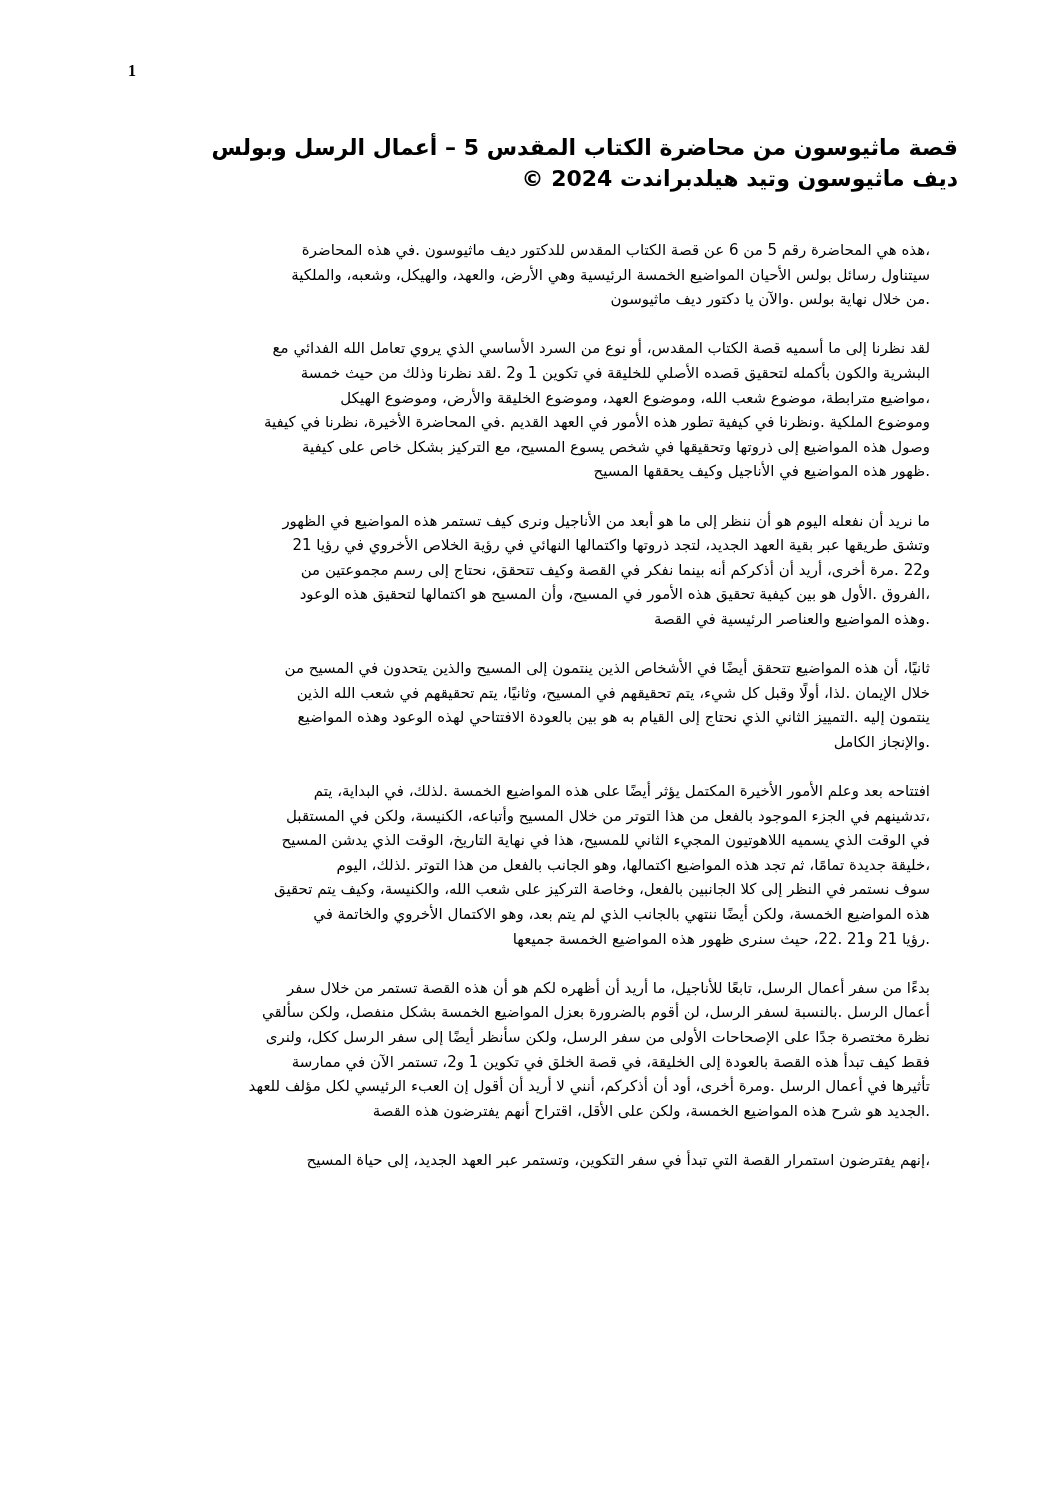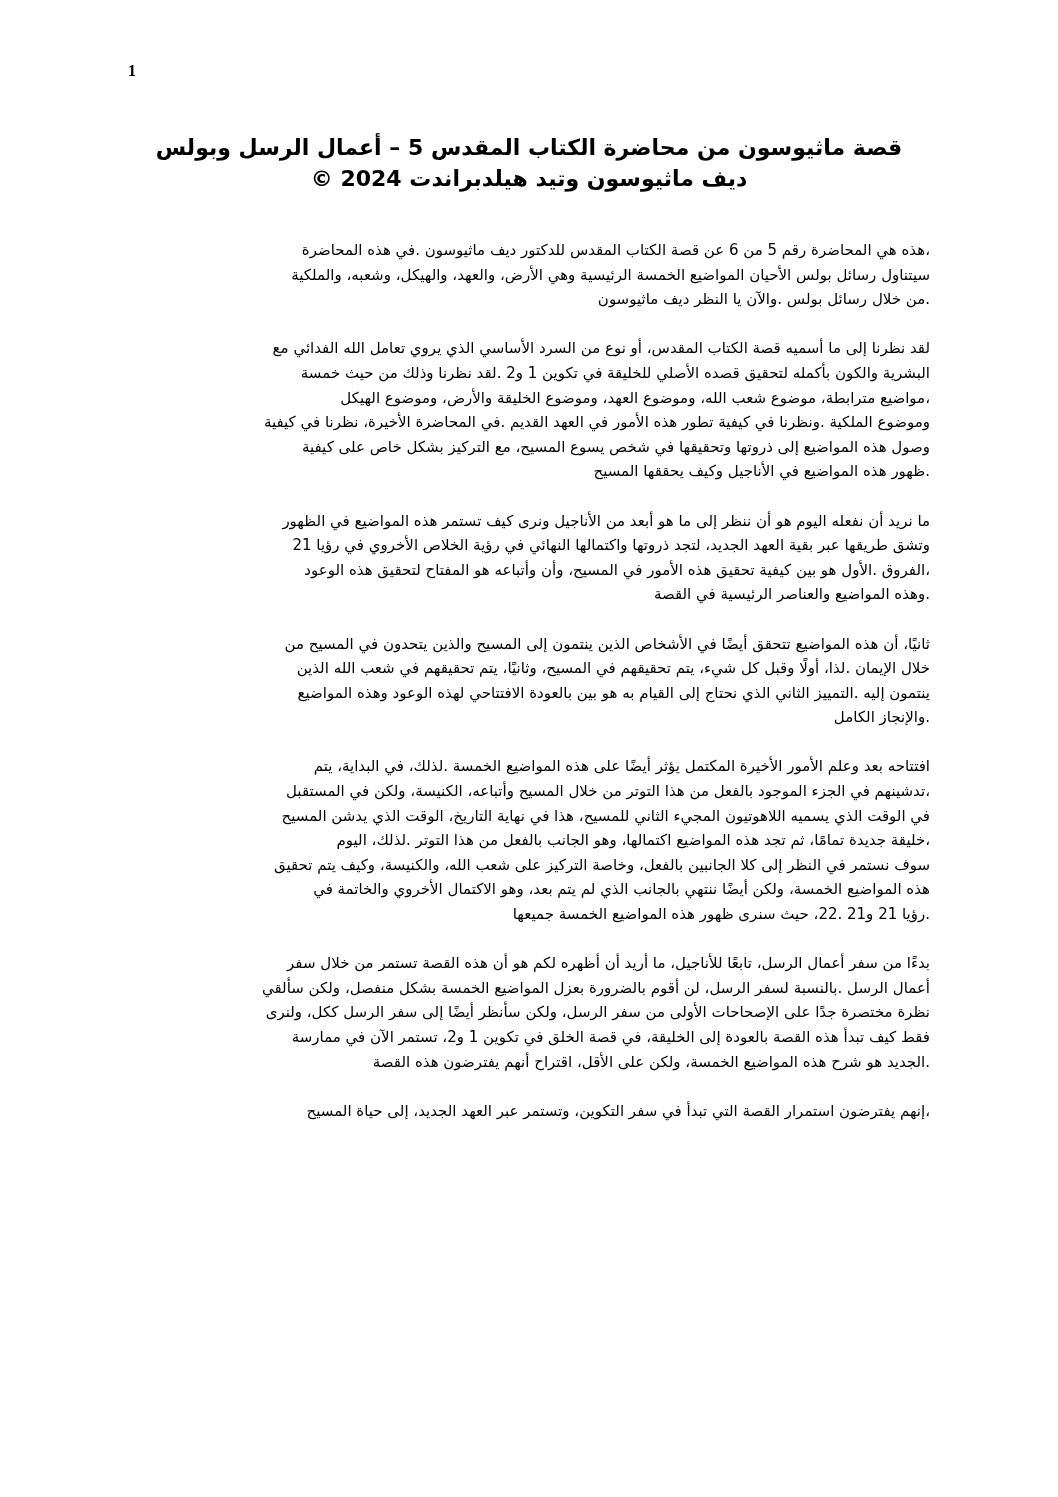--- a/index.html
+++ b/index.html
@@ -3,21 +3,21 @@
   <meta charset="utf-8">
   <style>
     html, body { margin: 0; padding: 0; background: #ffffff; }
     body { width: 1058px; height: 1497px; position: relative; overflow: hidden; color: #000; }
     .page-number {
       position: absolute; left: 128px; top: 62px;
       font-family: "Liberation Serif", serif; font-weight: bold; font-size: 16px;
     }
     .title-block {
       position: absolute; left: 100px; right: 100px; top: 132px;
-      direction: rtl; text-align: center;
+      direction: rtl; 
       font-family: "DejaVu Sans", sans-serif; font-weight: bold; font-size: 22px; line-height: 31px;
     }
     .title-line { display: block; }
     .body-text {
       position: absolute; left: 150px; width: 780px; top: 238px;
       direction: rtl; text-align: right;
       font-family: "DejaVu Sans", sans-serif; font-size: 15px; line-height: 24.6px;
     }
     .para { margin: 0 0 24.6px 0; }
     .line { display: block; white-space: nowrap; }
@@ -30,34 +30,35 @@
 
   <div class="title-block">
     <span class="title-line">قصة ماثيوسون من محاضرة الكتاب المقدس 5 – أعمال الرسل وبولس</span>
     <span class="title-line">ديف ماثيوسون وتيد هيلدبراندت 2024 ©</span>
   </div>
 
   <div class="body-text">
     <p class="para">
       <span class="line">،هذه هي المحاضرة رقم 5 من 6 عن قصة الكتاب المقدس للدكتور ديف ماثيوسون .في هذه المحاضرة</span>
       <span class="line">سيتناول رسائل بولس الأحيان المواضيع الخمسة الرئيسية وهي الأرض، والعهد، والهيكل، وشعبه، والملكية</span>
-      <span class="line">.من خلال رسائل بولس .والآن يا النظر ديف ماثيوسون</span>
+      <span class="line">.من خلال نهاية بولس .والآن يا دكتور ديف ماثيوسون</span>
     </p>
     <p class="para">
       <span class="line">لقد نظرنا إلى ما أسميه قصة الكتاب المقدس، أو نوع من السرد الأساسي الذي يروي تعامل الله الفدائي مع</span>
       <span class="line">البشرية والكون بأكمله لتحقيق قصده الأصلي للخليقة في تكوين 1 و2 .لقد نظرنا وذلك من حيث خمسة</span>
       <span class="line">،مواضيع مترابطة، موضوع شعب الله، وموضوع العهد، وموضوع الخليقة والأرض، وموضوع الهيكل</span>
       <span class="line">وموضوع الملكية .ونظرنا في كيفية تطور هذه الأمور في العهد القديم .في المحاضرة الأخيرة، نظرنا في كيفية</span>
       <span class="line">وصول هذه المواضيع إلى ذروتها وتحقيقها في شخص يسوع المسيح، مع التركيز بشكل خاص على كيفية</span>
       <span class="line">.ظهور هذه المواضيع في الأناجيل وكيف يحققها المسيح</span>
     </p>
     <p class="para">
       <span class="line">ما نريد أن نفعله اليوم هو أن ننظر إلى ما هو أبعد من الأناجيل ونرى كيف تستمر هذه المواضيع في الظهور</span>
       <span class="line">وتشق طريقها عبر بقية العهد الجديد، لتجد ذروتها واكتمالها النهائي في رؤية الخلاص الأخروي في رؤيا 21</span>
-      <span class="line">،الفروق .الأول هو بين كيفية تحقيق هذه الأمور في المسيح، وأن وأتباعه هو المفتاح لتحقيق هذه الوعود</span>
+      <span class="line">و22 .مرة أخرى، أريد أن أذكركم أنه بينما نفكر في القصة وكيف تتحقق، نحتاج إلى رسم مجموعتين من</span>
+      <span class="line">،الفروق .الأول هو بين كيفية تحقيق هذه الأمور في المسيح، وأن المسيح هو اكتمالها لتحقيق هذه الوعود</span>
       <span class="line">.وهذه المواضيع والعناصر الرئيسية في القصة</span>
     </p>
     <p class="para">
       <span class="line">ثانيًا، أن هذه المواضيع تتحقق أيضًا في الأشخاص الذين ينتمون إلى المسيح والذين يتحدون في المسيح من</span>
       <span class="line">خلال الإيمان .لذا، أولًا وقبل كل شيء، يتم تحقيقهم في المسيح، وثانيًا، يتم تحقيقهم في شعب الله الذين</span>
       <span class="line">ينتمون إليه .التمييز الثاني الذي نحتاج إلى القيام به هو بين بالعودة الافتتاحي لهذه الوعود وهذه المواضيع</span>
       <span class="line">.والإنجاز الكامل</span>
     </p>
     <p class="para">
       <span class="line">افتتاحه بعد وعلم الأمور الأخيرة المكتمل يؤثر أيضًا على هذه المواضيع الخمسة .لذلك، في البداية، يتم</span>
@@ -66,19 +67,20 @@
       <span class="line">،خليقة جديدة تمامًا، ثم تجد هذه المواضيع اكتمالها، وهو الجانب بالفعل من هذا التوتر .لذلك، اليوم</span>
       <span class="line">سوف نستمر في النظر إلى كلا الجانبين بالفعل، وخاصة التركيز على شعب الله، والكنيسة، وكيف يتم تحقيق</span>
       <span class="line">هذه المواضيع الخمسة، ولكن أيضًا ننتهي بالجانب الذي لم يتم بعد، وهو الاكتمال الأخروي والخاتمة في</span>
       <span class="line">.رؤيا 21 و21 .22، حيث سنرى ظهور هذه المواضيع الخمسة جميعها</span>
     </p>
     <p class="para">
       <span class="line">بدءًا من سفر أعمال الرسل، تابعًا للأناجيل، ما أريد أن أظهره لكم هو أن هذه القصة تستمر من خلال سفر</span>
       <span class="line">أعمال الرسل .بالنسبة لسفر الرسل، لن أقوم بالضرورة بعزل المواضيع الخمسة بشكل منفصل، ولكن سألقي</span>
       <span class="line">نظرة مختصرة جدًا على الإصحاحات الأولى من سفر الرسل، ولكن سأنظر أيضًا إلى سفر الرسل ككل، ولنرى</span>
       <span class="line">فقط كيف تبدأ هذه القصة بالعودة إلى الخليقة، في قصة الخلق في تكوين 1 و2، تستمر الآن في ممارسة</span>
+      <span class="line">تأثيرها في أعمال الرسل .ومرة أخرى، أود أن أذكركم، أنني لا أريد أن أقول إن العبء الرئيسي لكل مؤلف للعهد</span>
       <span class="line">.الجديد هو شرح هذه المواضيع الخمسة، ولكن على الأقل، اقتراح أنهم يفترضون هذه القصة</span>
     </p>
     <p class="para">
       <span class="line">،إنهم يفترضون استمرار القصة التي تبدأ في سفر التكوين، وتستمر عبر العهد الجديد، إلى حياة المسيح</span>
     </p>
   </div>
 </div>
 
 </body></html>

